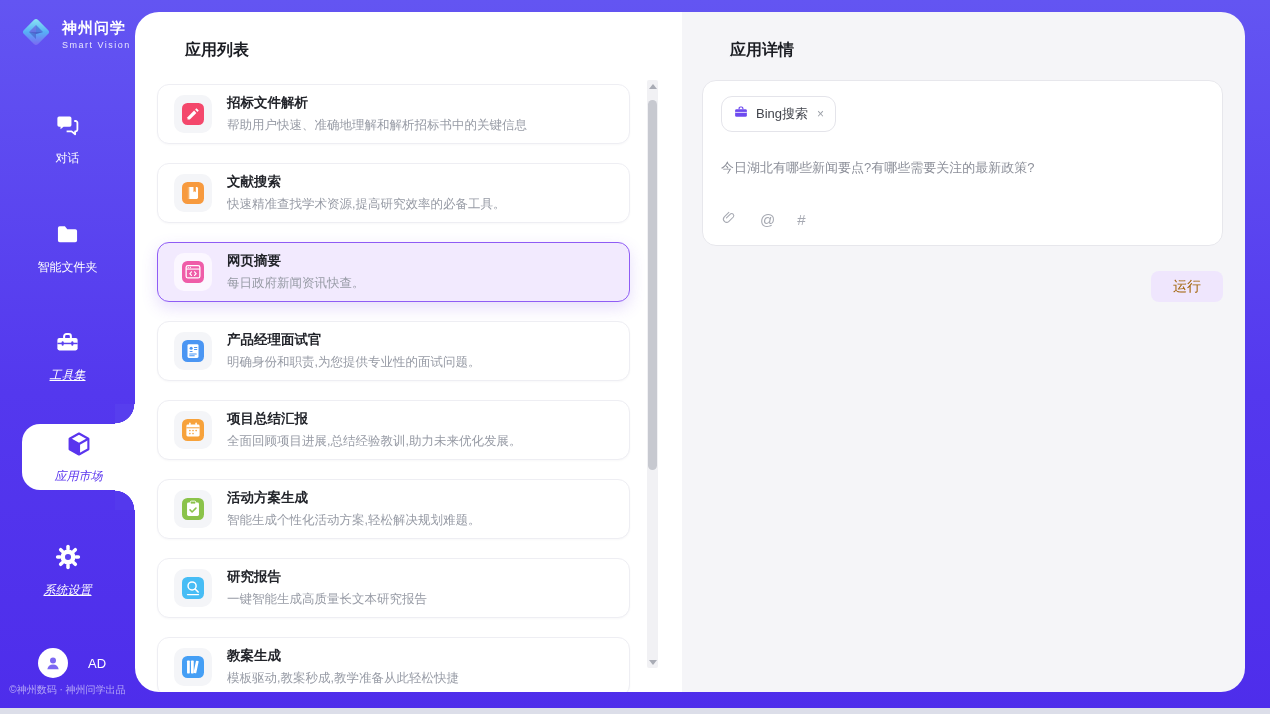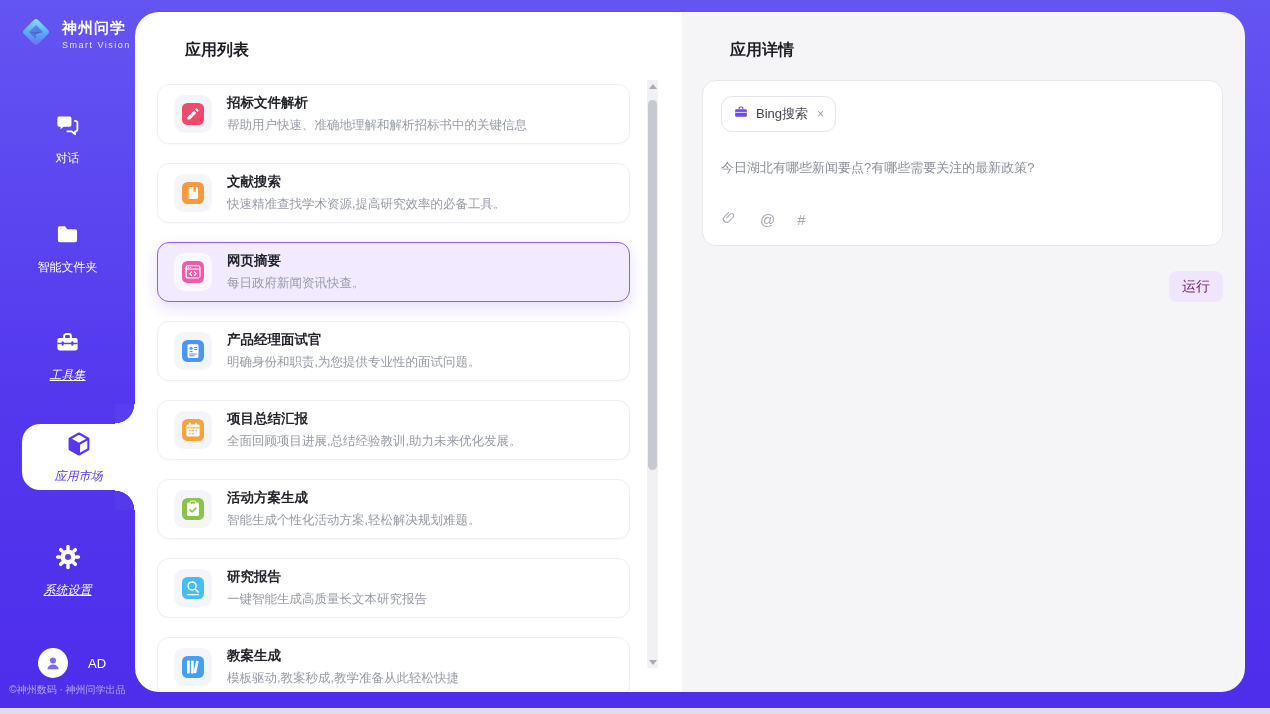--- a/index.html
+++ b/index.html
@@ -74,22 +74,22 @@
   .detail-card { position:absolute; left:20px; top:68px; right:22px; height:166px; background:#fff;
                  border:1px solid #E7E7EC; border-radius:14px; padding:15px 18px; display:flex; flex-direction:column; }
   .chip { display:inline-flex; align-items:center; gap:7px; padding:7px 11px; border:1px solid #E4E4EA;
           border-radius:11px; background:#fff; align-self:flex-start; cursor:pointer; }
   .chip-label { font-size:13px; color:#41444C; }
   .chip-x { font-size:12px; color:#9CA0A8; margin-left:2px; cursor:pointer; }
   .prompt { margin-top:26px; font-size:13px; color:#8C8F99; line-height:1.5; flex:1; cursor:text; }
   .attach-row { display:flex; align-items:center; gap:22px; color:#A6A9B2; }
   .attach-row .at, .attach-row .hash { font-size:15px; cursor:pointer; }
   .run-btn { position:absolute; right:22px; top:259px; min-width:52px; height:31px; border:none;
-             background:#EFE6FD; color:#701a75; font-size:14px; border-radius:8px; cursor:pointer;
-             font-family:inherit; padding:0 13px; }
+             background:#EFE6FD; color:#a16207; font-size:14px; border-radius:8px; cursor:pointer;
+             font-family:inherit; padding:0 22px; }
 </style>
 </head>
 <body>
 
 <div class="page">
 
   <div class="sidebar">
 
     <div class="logo">
       <span>

